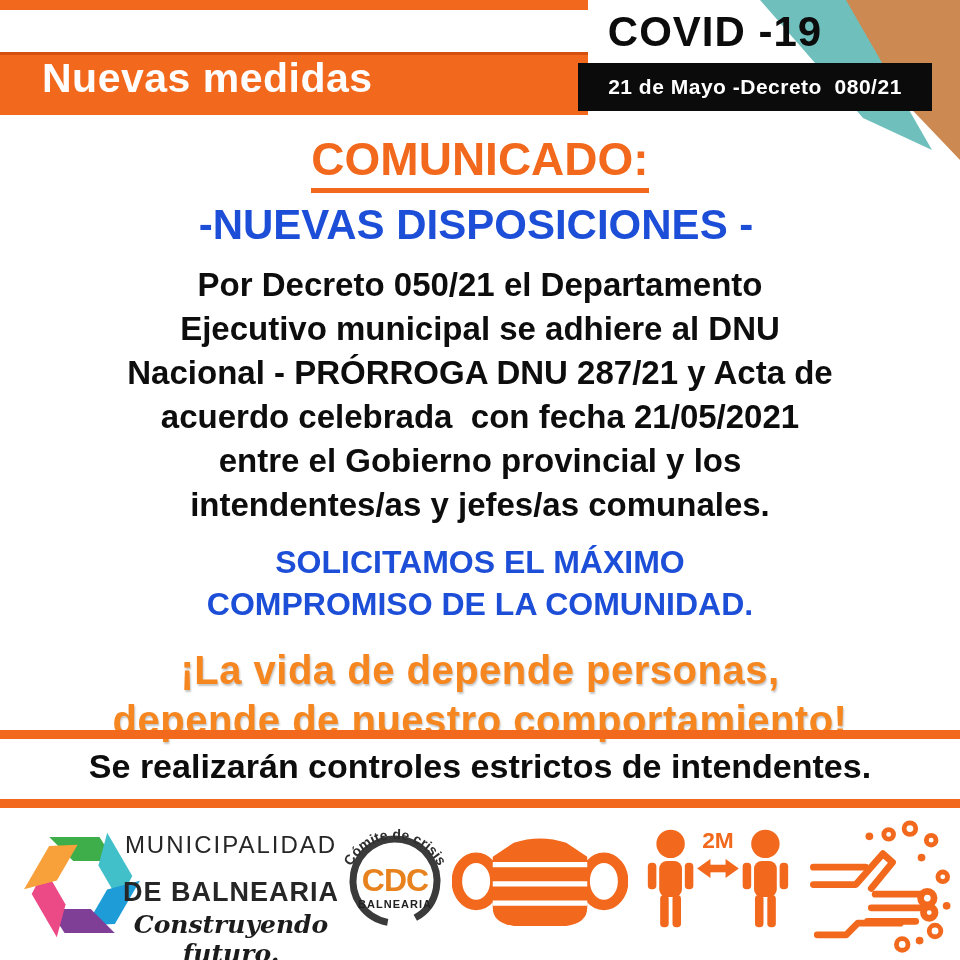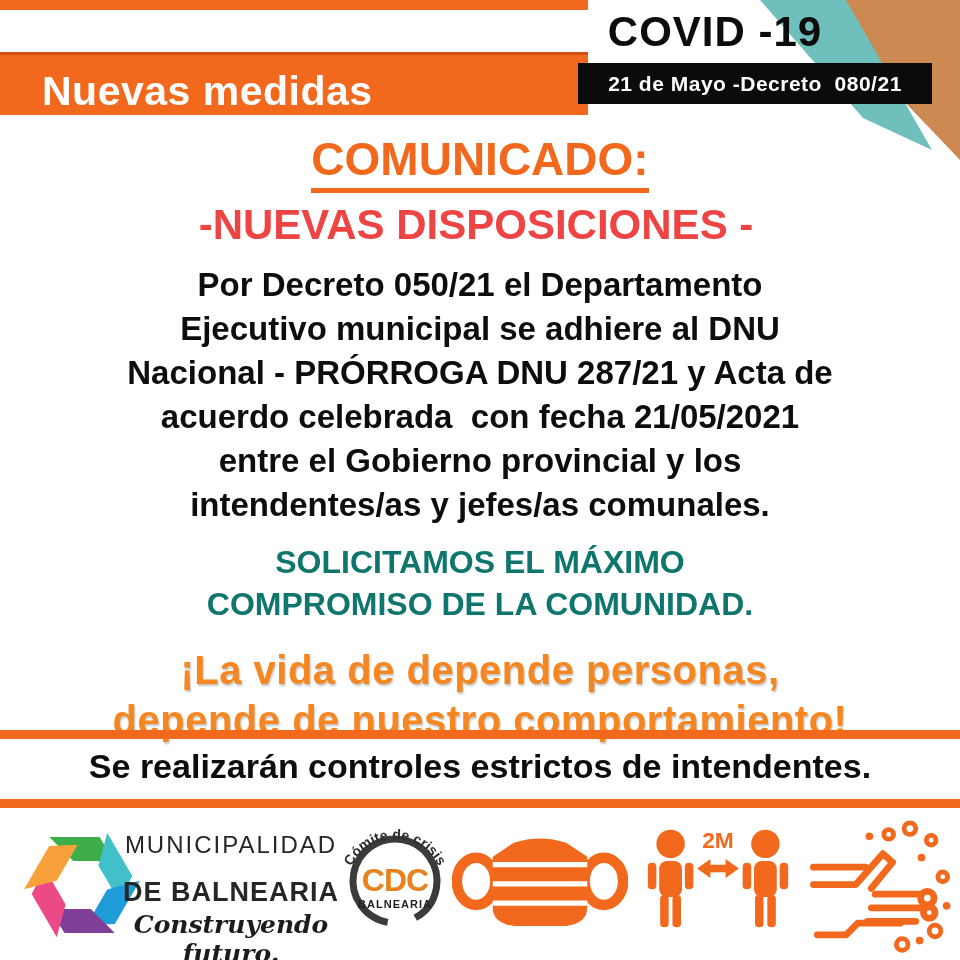--- a/index.html
+++ b/index.html
@@ -6,42 +6,42 @@
   .poster{
     position:relative;width:960px;height:960px;background:#ffffff;overflow:hidden;
     font-family:"Liberation Sans", sans-serif;color:#0d0d0d;
   }
   
   .top-strip{position:absolute;left:0;top:0;width:588px;height:10px;background:#F2691D;}
   .corner-svg{position:absolute;right:0;top:0;}
   .badge{
     position:absolute;left:0;top:52px;width:588px;height:63px;background:#F2691D;
     border-top:3px solid #D5500E;box-sizing:border-box;
-    display:flex;align-items:flex-end;padding-left:42px;
+    display:flex;align-items:flex-start;padding-left:42px;
     color:#fdfdfd;font-size:41px;font-weight:bold;letter-spacing:.5px;
   }
   .covid-title{
     position:absolute;left:585px;top:8px;width:260px;text-align:center;
     font-size:42px;font-weight:800;letter-spacing:1px;color:#0c0c0c;white-space:pre;
   }
   .date-box{
-    position:absolute;left:578px;top:63px;width:354px;height:41px;background:#0b0b0b;
+    position:absolute;left:578px;top:63px;width:354px;height:48px;background:#0b0b0b;
     display:flex;align-items:center;justify-content:center;
     color:#ffffff;font-size:21px;font-weight:600;letter-spacing:.5px;white-space:pre;
   }
   
   .content{position:absolute;left:0;top:132px;width:960px;text-align:center;}
   .comunicado{
     display:inline-block;color:#F2691D;font-size:46px;font-weight:800;margin:0;
     border-bottom:5px solid #F2691D;padding-bottom:2px;letter-spacing:0;text-align:center;
   }
-  .subtitle{font-size:42px;font-weight:800;color:#ef4444;margin:8px 8px 14px 0;}
+  .subtitle{font-size:42px;font-weight:800;color:#1d4ed8;margin:8px 8px 14px 0;}
   .para-line{font-size:33px;font-weight:bold;line-height:44px;color:#0d0d0d;white-space:pre;}
   .emphasis{margin-top:14px;}
-  .emphasis-line{font-size:32px;font-weight:800;line-height:42px;color:#0f766e;}
+  .emphasis-line{font-size:32px;font-weight:800;line-height:42px;color:#1d4ed8;}
   .highlight{margin-top:20px;}
   .highlight-line{
     font-size:40px;font-weight:800;line-height:50px;color:#F6861F;
     text-shadow:1px 2px 2px rgba(90,90,90,.35);letter-spacing:.5px;
   }
   
   .rule{position:absolute;left:0;width:960px;height:9px;background:#F2691D;}
   .rule-top{top:730px;}
   .rule-bottom{top:799px;}
   .footer-note{

